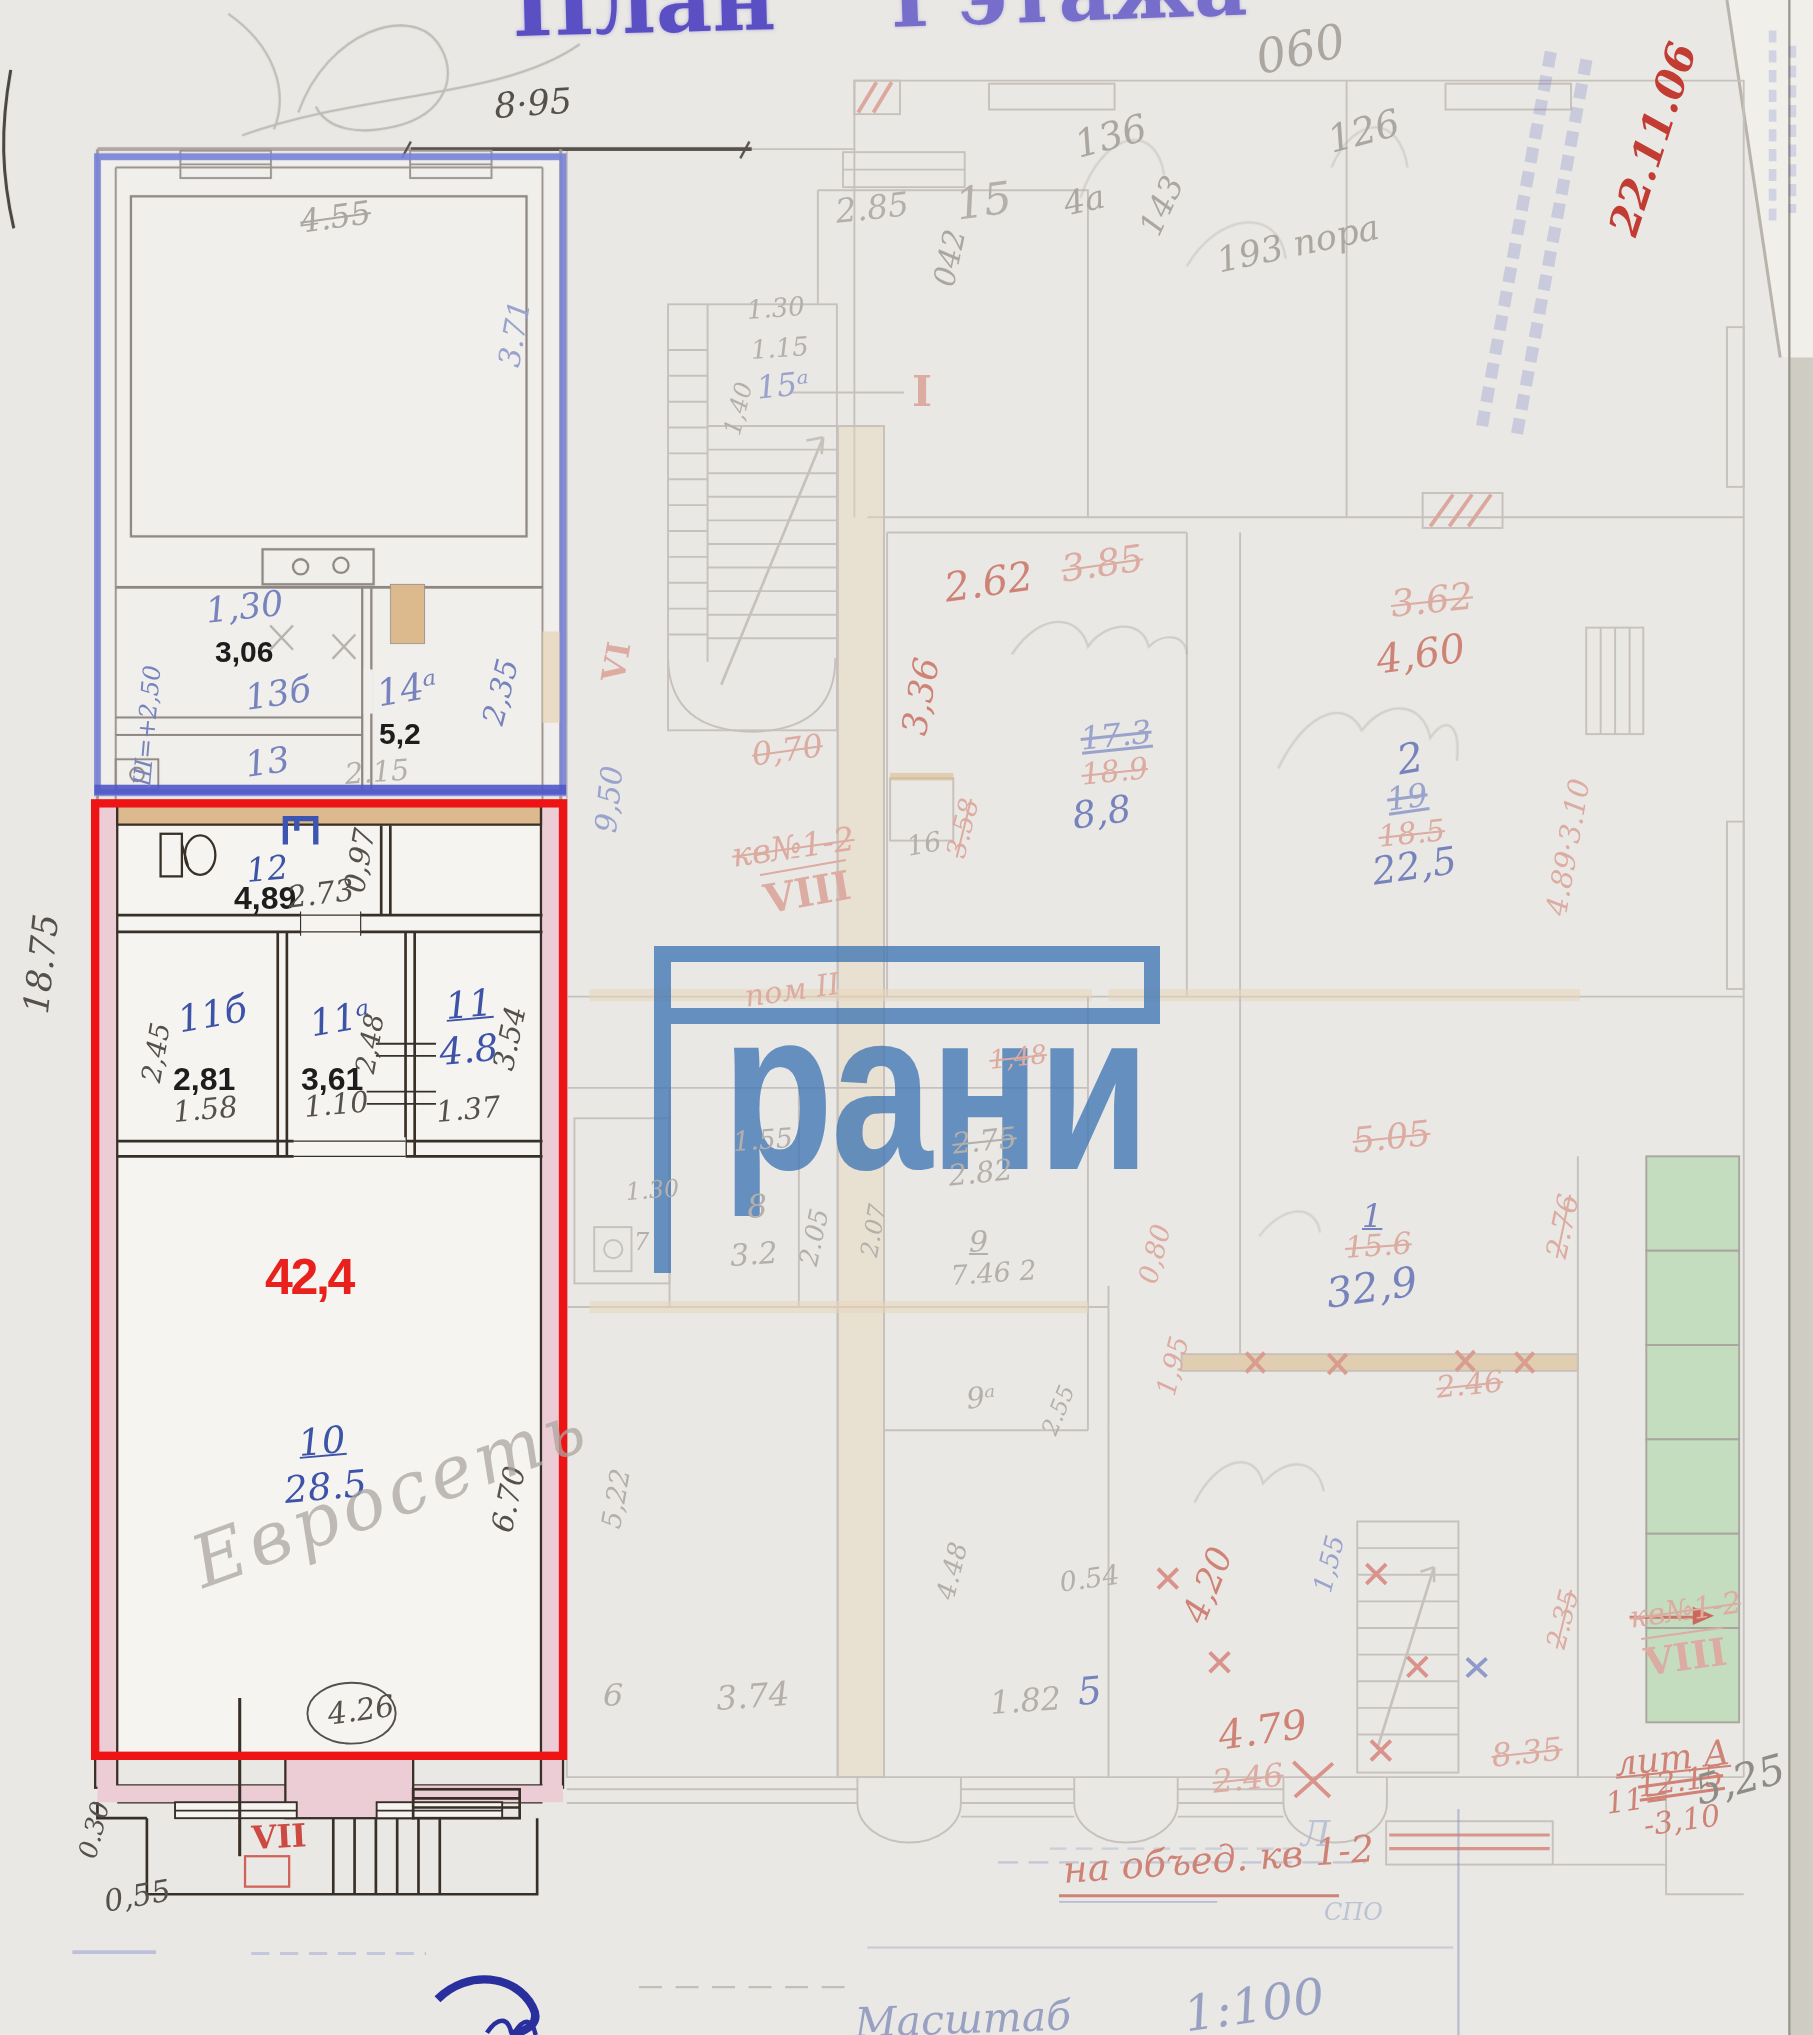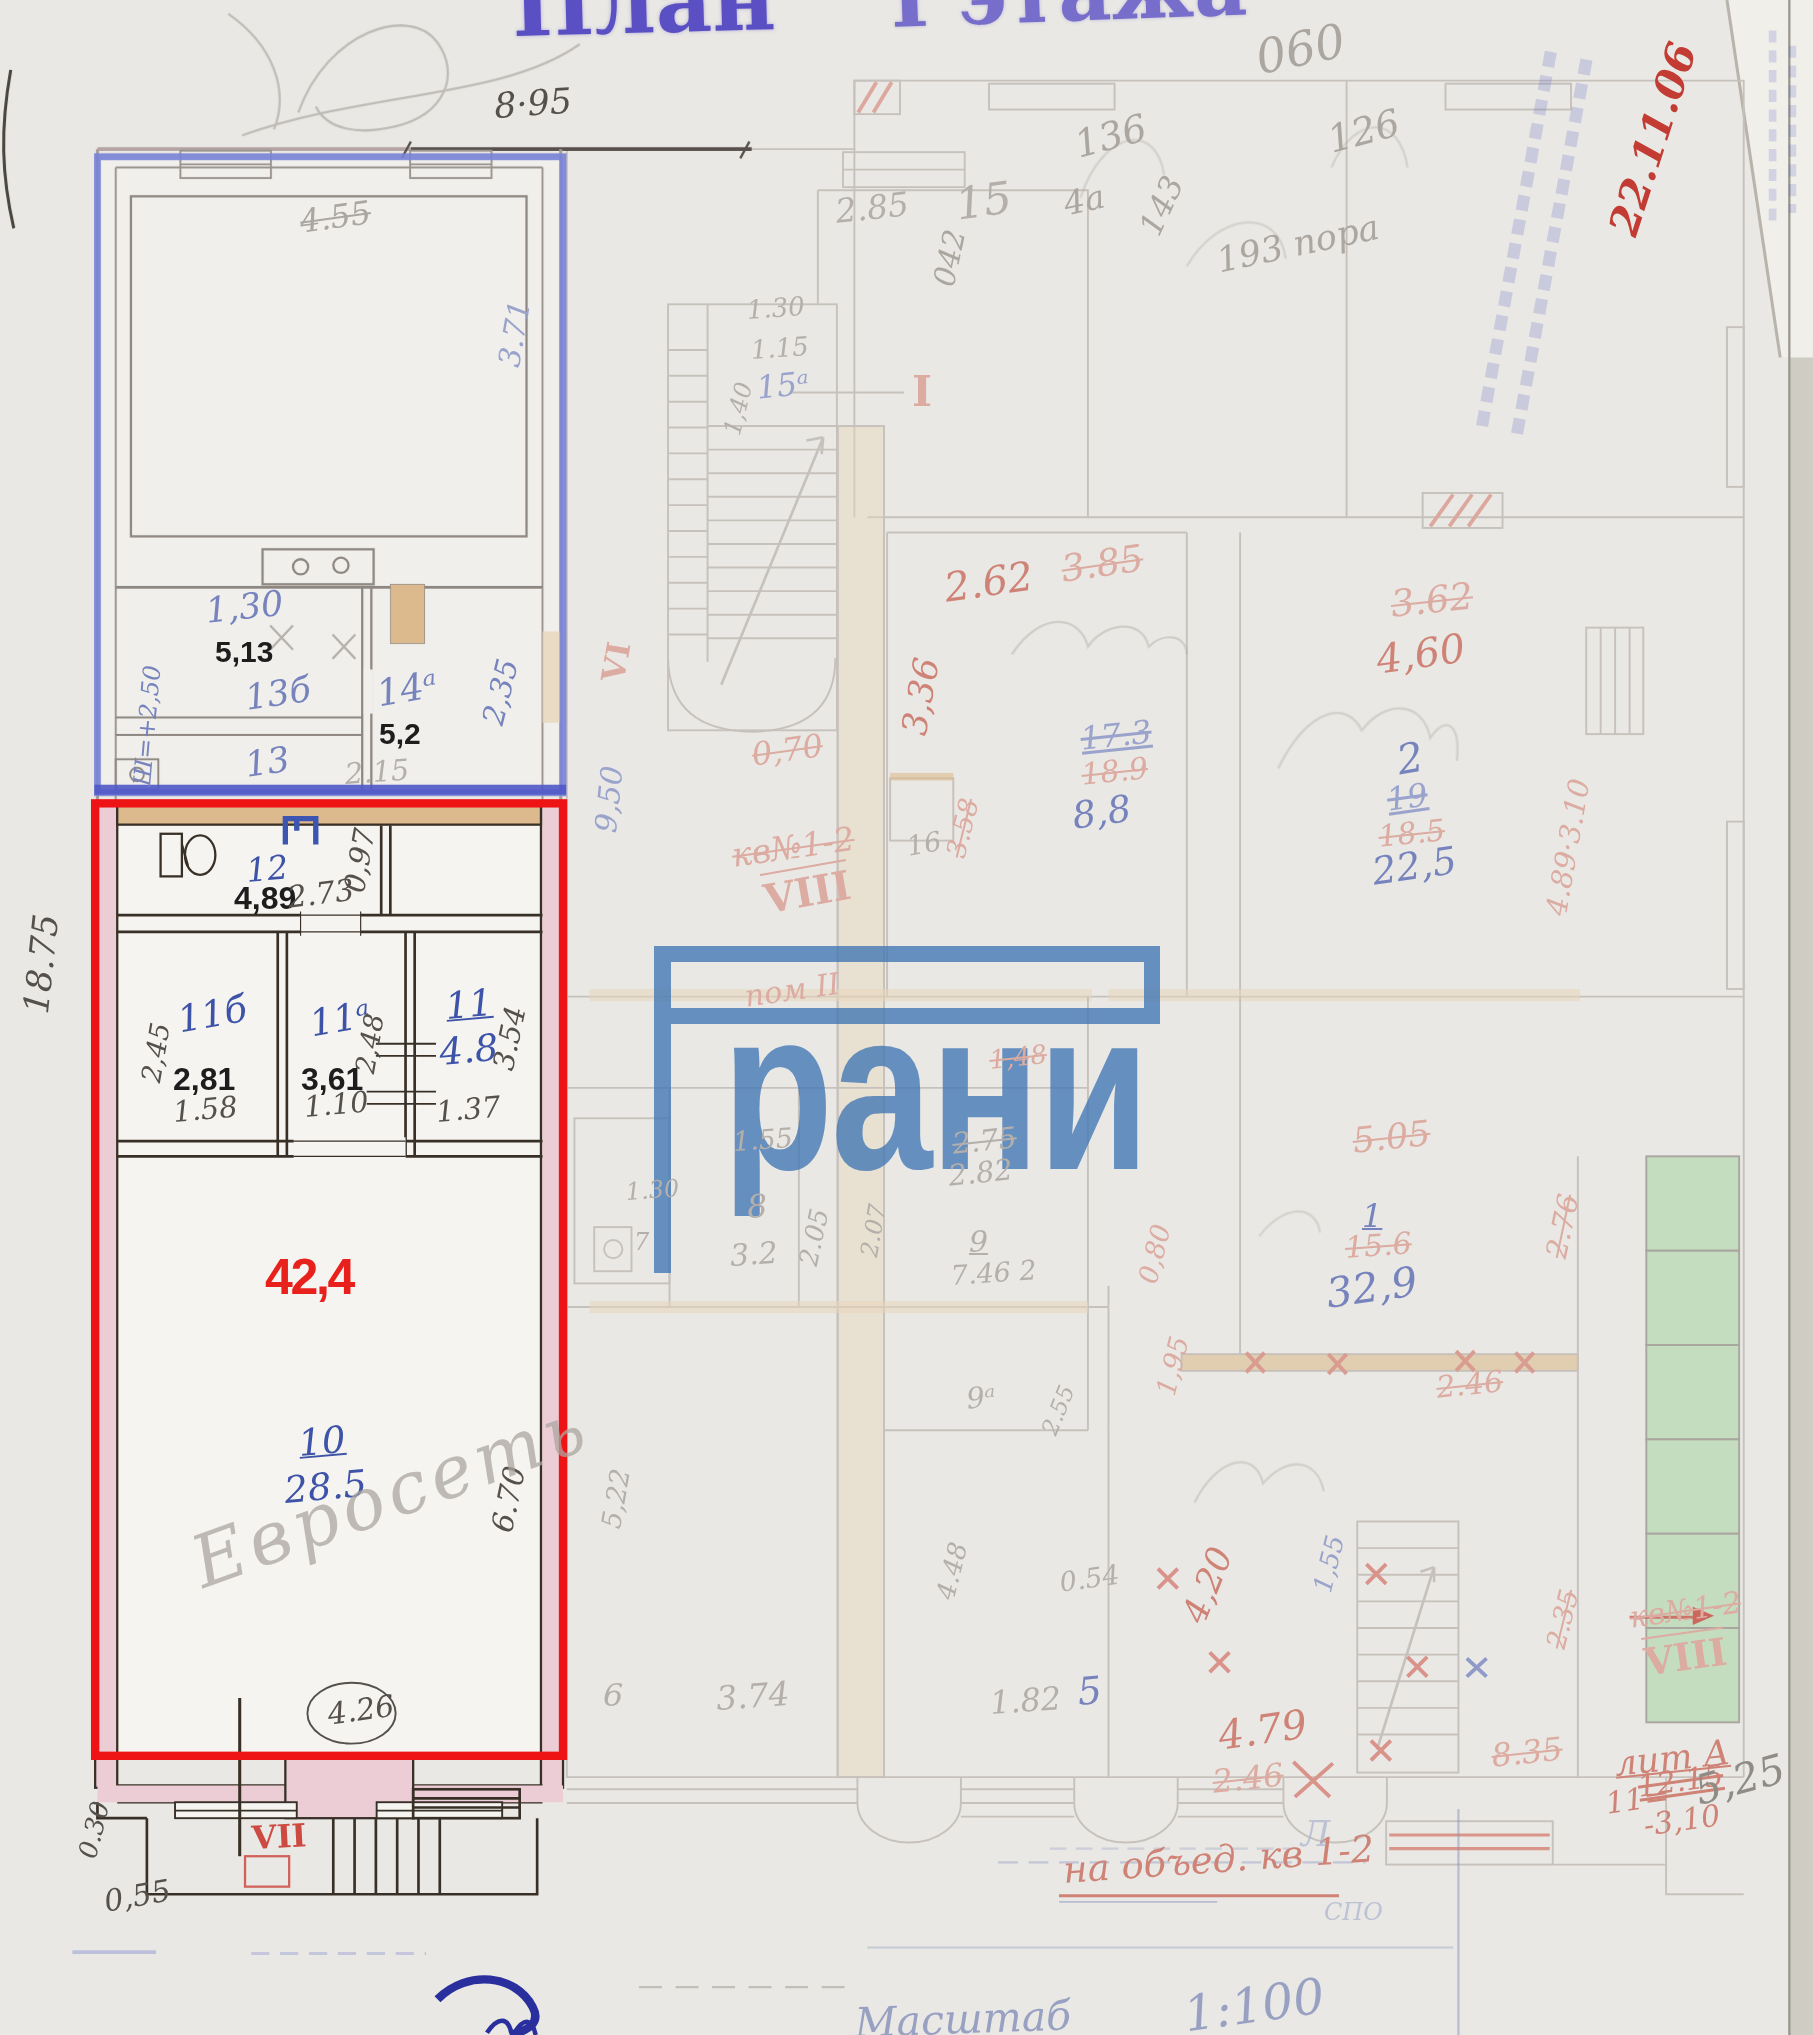--- a/index.html
+++ b/index.html
@@ -282,21 +282,21 @@
 <span class="anno digred" style="left:265px;top:1254px;font-size:50px">42,4</span>
 <span class="anno hwr2" style="left:1062px;top:1853px;font-size:37px;transform:rotate(-4deg)">на объед. кв 1-2</span>
 <span class="anno stampblue" style="left:854px;top:2004px;font-size:41px;transform:rotate(-2deg)">Масштаб</span>
 <span class="anno stampblue" style="left:1181px;top:1993px;font-size:49px;transform:rotate(-8deg)">1:100</span>
 
 <div id="anno-layer">
       <span class="anno hwk" style="left: 493px; top: 90px; font-size: 35px; transform: rotate(-4deg);">8·95</span>
       <span class="anno pen x" style="left: 298px; top: 207px; font-size: 32px; transform: rotate(-8deg);">4.55</span>
       <span class="anno hwbf" style="left: 495px; top: 364px; font-size: 30px; transform: rotate(-80deg);">3.71</span>
       <span class="anno hwbf2" style="left: 204px; top: 595px; font-size: 35px; transform: rotate(-6deg);">1,30</span>
-      <span class="anno dig" style="left: 215px; top: 638px; font-size: 30px;">5,13</span>
+      <span class="anno dig" style="left: 215px; top: 638px; font-size: 30px;">3,06</span>
       <span class="anno hwbf2" style="left: 243px; top: 682px; font-size: 35px; transform: rotate(-8deg);">13б</span>
       <span class="anno hwbf2" style="left: 243px; top: 749px; font-size: 35px; transform: rotate(-8deg);">13</span>
       <span class="anno hwbf2" style="left: 131px; top: 785px; font-size: 24px; transform: rotate(-85deg);">Ш=+2,50</span>
       <span class="anno hwbf2" style="left: 374px; top: 677px; font-size: 37px; transform: rotate(-10deg);">14ᵃ</span>
       <span class="anno dig" style="left: 379px; top: 720px; font-size: 30px;">5,2</span>
       <span class="anno hwbf2" style="left: 479px; top: 721px; font-size: 30px; transform: rotate(-76deg);">2,35</span>
       <span class="anno hwkf" style="left: 344px; top: 761px; font-size: 29px; transform: rotate(-4deg);">2.15</span>
       <span class="anno hwbf" style="left: 592px; top: 831px; font-size: 30px; transform: rotate(-84deg);">9,50</span>
       <span class="anno hwrf serif" style="left: 598px; top: 679px; font-size: 32px; transform: rotate(-80deg);">VI</span>
       <span class="anno hwb" style="left: 245px; top: 855px; font-size: 33px; transform: rotate(-5deg);">12</span>

